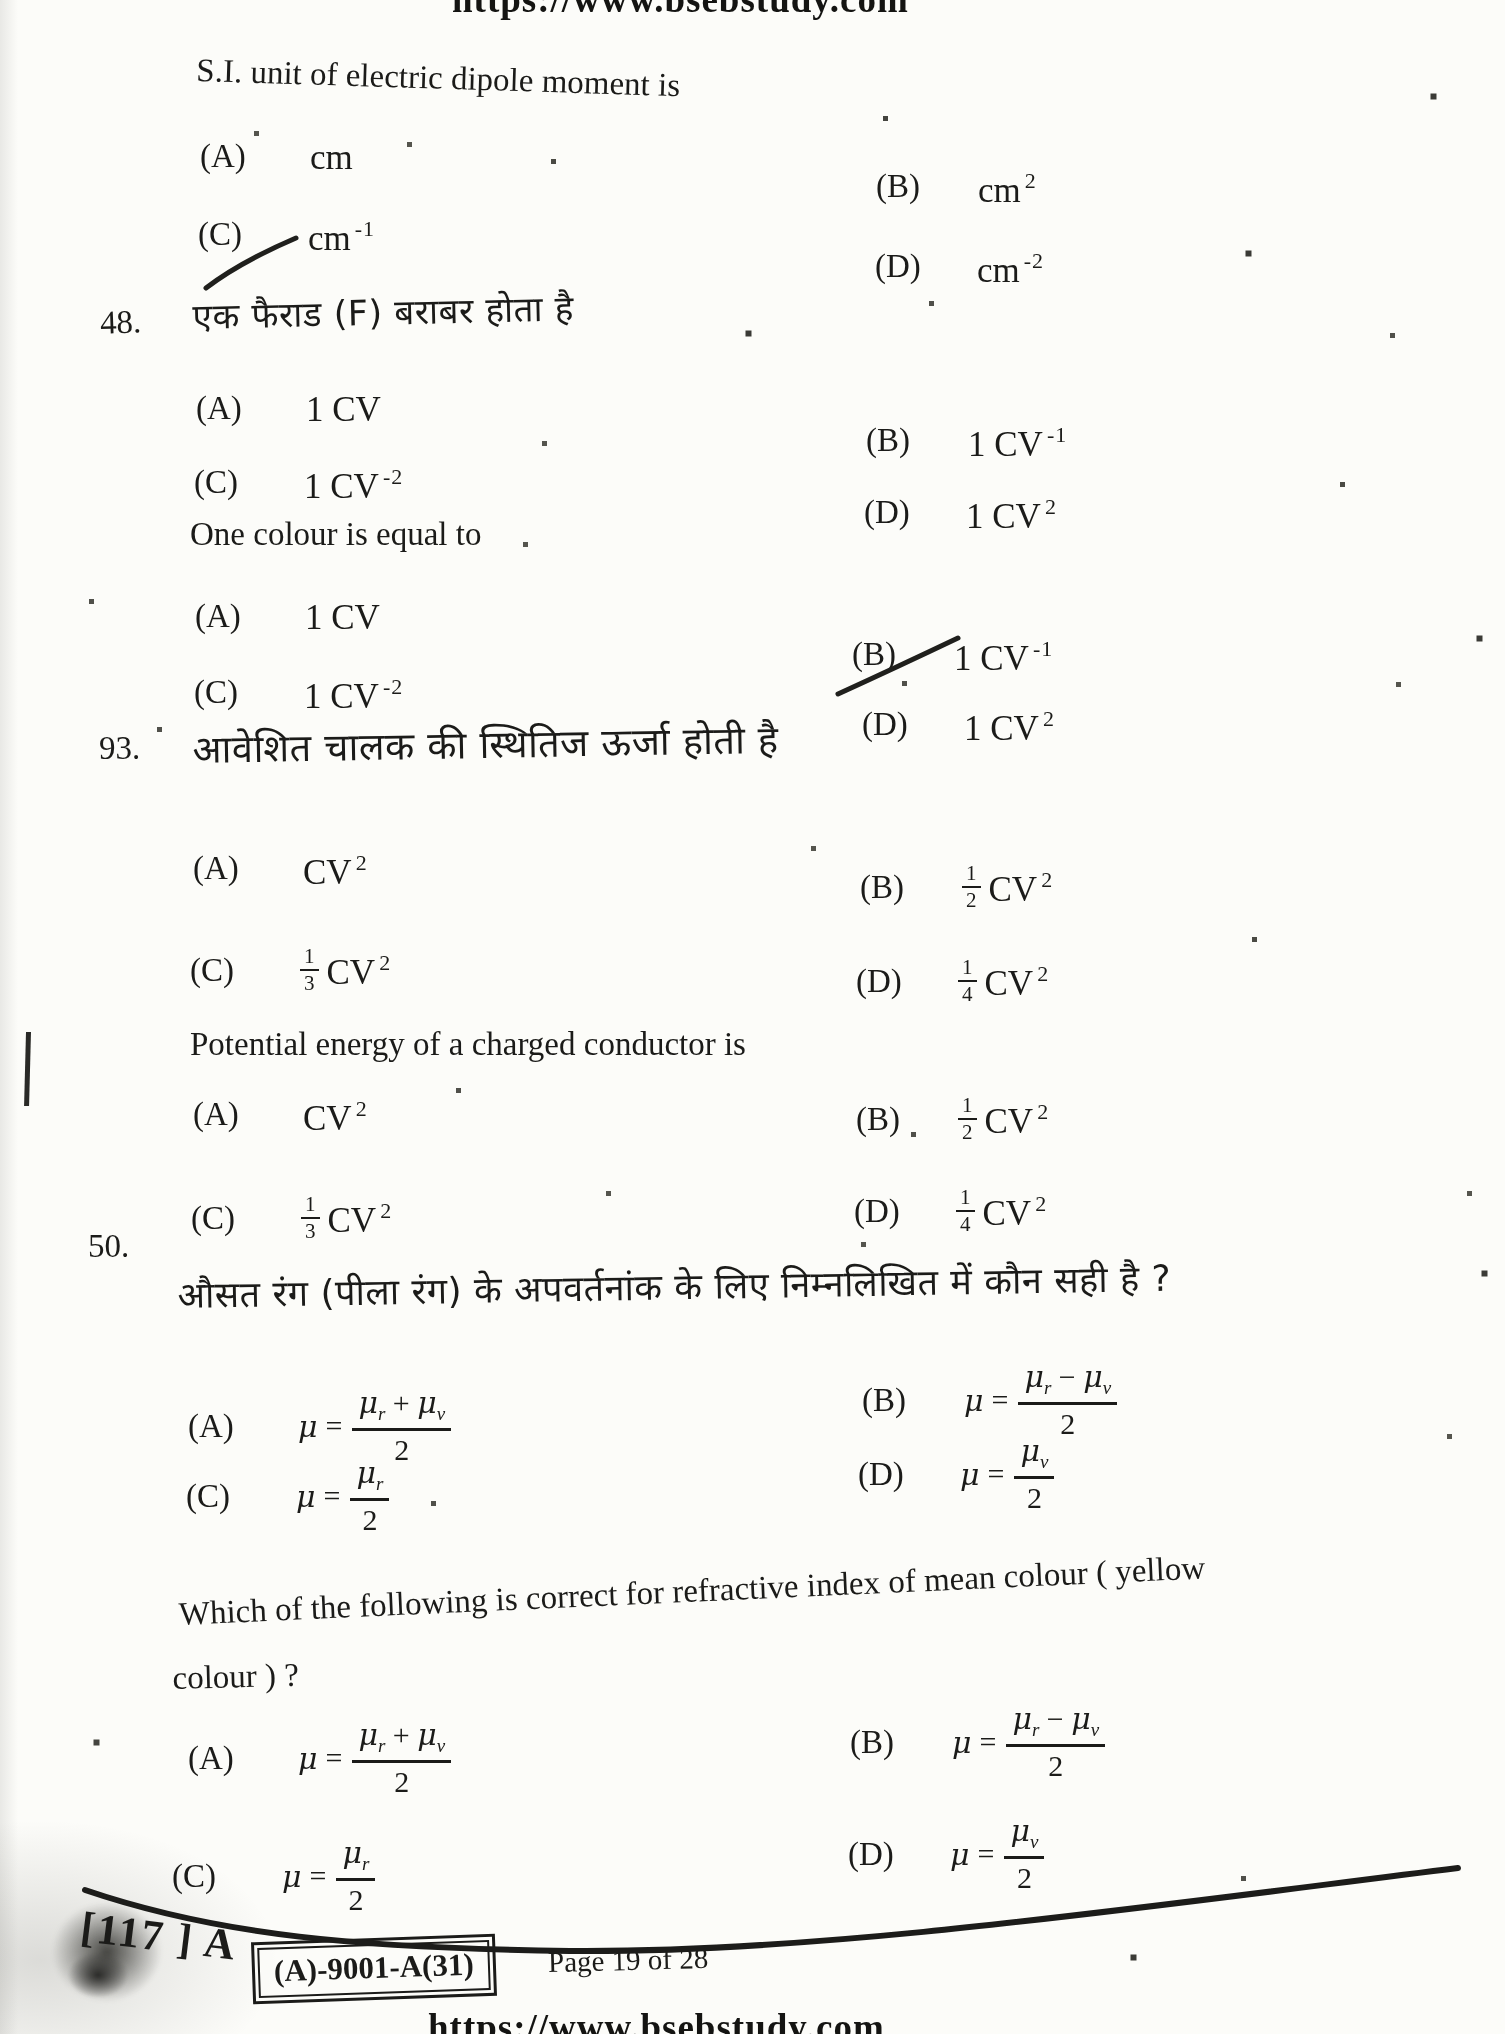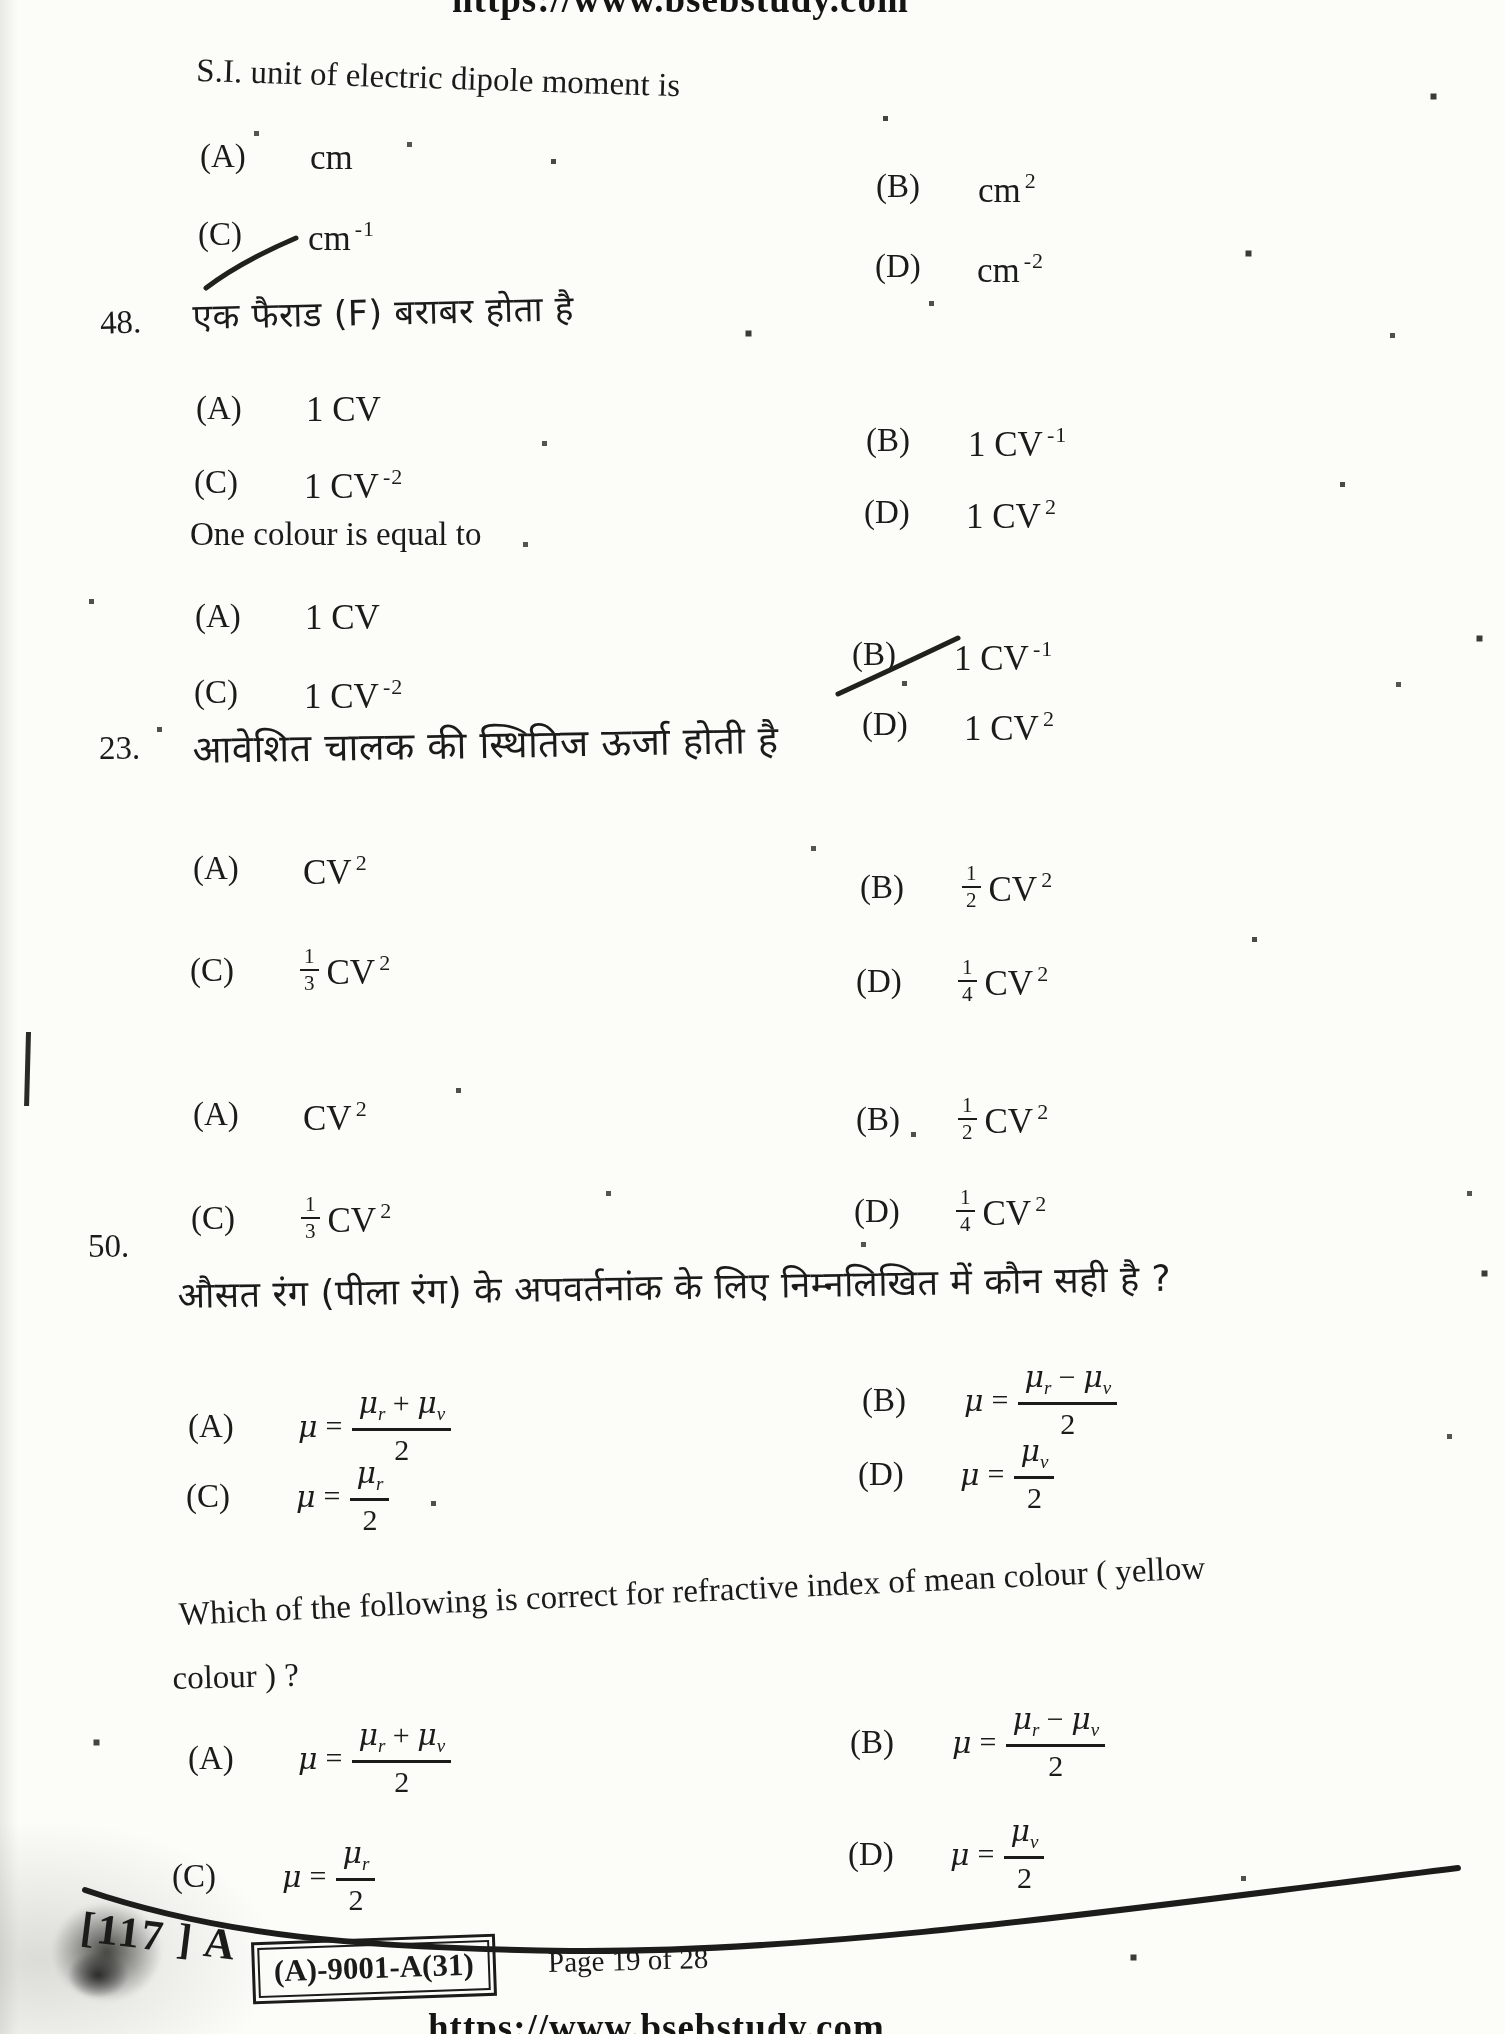--- a/index.html
+++ b/index.html
@@ -134,40 +134,41 @@
   </div>
   <div class="opt col-l" style="left:194px;top:674px;">
     <span class="lab">(C)</span>
     <span class="val"><span>1 CV</span><sup>-2</sup></span>
   </div>
   <div class="opt col-r" style="left:862px;top:706px;">
     <span class="lab">(D)</span>
     <span class="val"><span>1 CV</span><sup>2</sup></span>
   </div>
 
-  <div class="abs qnum en" style="left:99px;top:730px;">23.</div>
+  <div class="abs qnum en" style="left:99px;top:730px;">93.</div>
   <div class="abs stem-hi hi" style="left:192px;top:722px;font-size:38px;transform:rotate(-1deg);transform-origin:left top;">आवेशित चालक की स्थितिज ऊर्जा होती है</div>
 
   <div class="opt col-l" style="left:193px;top:850px;">
     <span class="lab">(A)</span>
     <span class="val"><span>CV</span><sup>2</sup></span>
   </div>
   <div class="opt col-r ctr" style="left:860px;top:856px;height:62px;">
     <span class="lab">(B)</span>
     <span class="val"><span class="sfrac"><span class="n">1</span><span class="d">2</span></span><span>CV</span><sup>2</sup></span>
   </div>
   <div class="opt col-l ctr" style="left:190px;top:938px;height:64px;">
     <span class="lab">(C)</span>
     <span class="val"><span class="sfrac"><span class="n">1</span><span class="d">3</span></span><span>CV</span><sup>2</sup></span>
   </div>
   <div class="opt col-r ctr" style="left:856px;top:950px;height:62px;">
     <span class="lab">(D)</span>
     <span class="val"><span class="sfrac"><span class="n">1</span><span class="d">4</span></span><span>CV</span><sup>2</sup></span>
   </div>
 
+  <div class="abs stem-en" style="left:190px;top:1026px;">Potential energy of a charged conductor is</div>
 
   <div class="opt col-l" style="left:193px;top:1096px;">
     <span class="lab">(A)</span>
     <span class="val"><span>CV</span><sup>2</sup></span>
   </div>
   <div class="opt col-r ctr" style="left:856px;top:1088px;height:62px;">
     <span class="lab">(B)</span>
     <span class="val"><span class="sfrac"><span class="n">1</span><span class="d">2</span></span><span>CV</span><sup>2</sup></span>
   </div>
   <div class="opt col-l ctr" style="left:191px;top:1186px;height:64px;">

